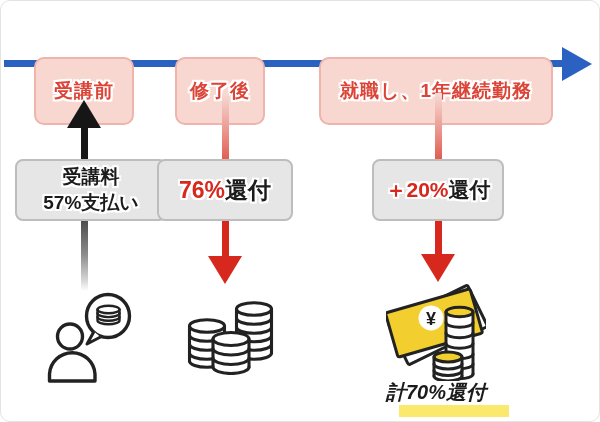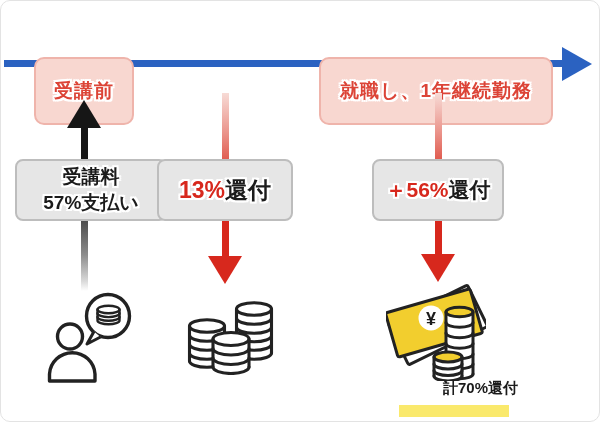--- a/index.html
+++ b/index.html
@@ -57,58 +57,61 @@
   .icon-svg{position:absolute;z-index:2;}
   .person-svg{left:40px;top:288px;}
   .coins-svg{left:185px;top:296px;}
   .money-svg{left:385px;top:283px;}
   .ink{stroke:#222;fill:none;stroke-linecap:round;stroke-linejoin:round;}
   .ink-fill{stroke:#222;fill:#fff;stroke-linejoin:round;}
   
   .total-bar{position:absolute;left:398px;top:404px;width:110px;height:12px;z-index:1;
     background:var(--highlight-yellow,#FAE96C);}
   .total-label{position:absolute;left:385px;top:378px;width:132px;z-index:2;
-    text-align:right;font-size:15px;font-weight:bold;color:var(--text-black,#1B1B1B);}
+    text-align:left;font-size:20px;font-weight:bold;color:var(--text-black,#1B1B1B);font-style:italic;}
 </style>
 </head>
 <body>
 
 <div class="canvas">
 
   <div class="tl-line"></div>
   <div class="tl-head"></div>
 
   <div class="step step1">
     <span class="halo">受講前</span>
+  </div>
+  <div class="step step2">
+    <span class="halo">修了後</span>
   </div>
   <div class="step step3">
     <span class="halo">就職し、1年継続勤務</span>
   </div>
 
   <div class="up-head"></div>
   <div class="up-line"></div>
   <div class="gbox gbox1">
     <span class="halo">受講料</span>
     <span class="halo">57%支払い</span>
   </div>
 
   <div class="red-line c2"></div>
   <div class="down-head c2"></div>
   <div class="gbox gbox2">
     <span class="row halo">
-      <span class="red-amt">13%</span>
+      <span class="red-amt">76%</span>
       <span>還付</span>
     </span>
   </div>
 
   <div class="red-line c3"></div>
   <div class="down-head c3"></div>
   <div class="gbox gbox3">
     <span class="row halo">
-      <span class="red-amt">＋56%</span>
+      <span class="red-amt">＋20%</span>
       <span>還付</span>
     </span>
   </div>
 
   <svg class="icon-svg person-svg" width="95" height="95" viewBox="0 0 95 95">
     <circle class="ink-fill" cx="67" cy="27" r="21.5" stroke-width="3.4"></circle>
     <path class="ink-fill" d="M53 42.5 L46 55 L59.5 48" stroke-width="3"></path>
     <g>
       <ellipse class="ink-fill" cx="67.5" cy="20.5" rx="11" ry="3.8" stroke-width="2.4"></ellipse>
       <path class="ink" d="M56.5 20.5 V31.5 A11 3.8 0 0 0 78.5 31.5 V20.5" stroke-width="2.4"></path>

